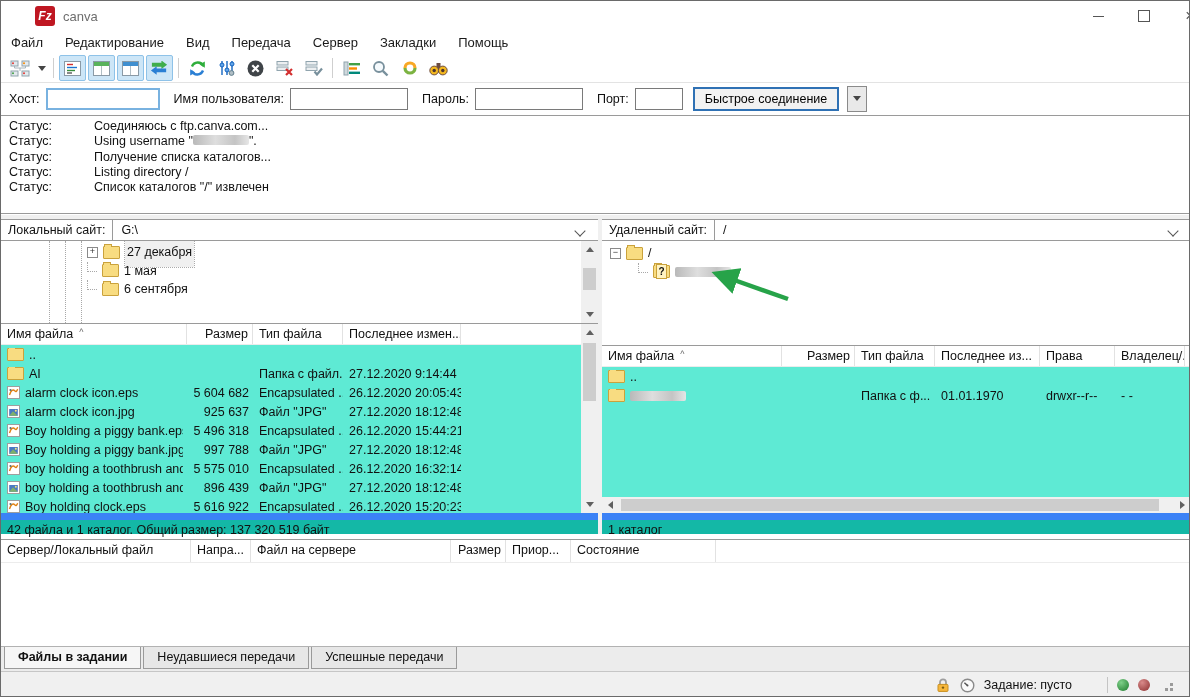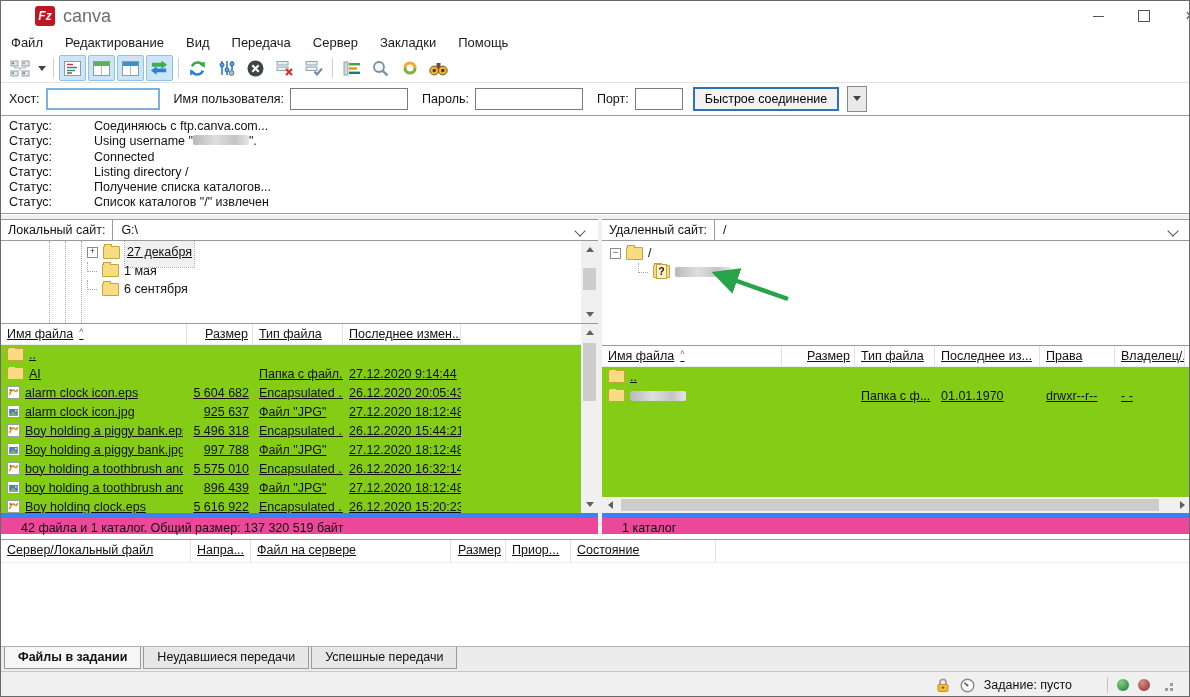--- a/index.html
+++ b/index.html
@@ -4,21 +4,21 @@
 <style>
   html,body{margin:0;padding:0;}
   body{width:1190px;height:697px;position:relative;background:#fff;
        font-family:"Liberation Sans","DejaVu Sans",sans-serif;font-size:12.5px;color:#111;
        overflow:hidden;border:1px solid #6a6a6a;box-sizing:border-box;}
   .abs{position:absolute;}
   
   #titlebar{left:0;top:0;width:100%;height:30px;display:flex;align-items:center;background:#fff;margin-left:24px;}
   #app-icon{width:20px;height:20px;margin:0 8px 0 10px;background:#bf1722;color:#fff;border-radius:3px;
             display:flex;align-items:center;justify-content:center;font-style:italic;font-weight:bold;font-size:12px;}
-  #win-title{color:#6e6e6e;font-size:18px;}
+  #win-title{color:#6e6e6e;font-size:13px;}
   #win-controls{margin-left:auto;display:flex;height:100%;}
   .win-btn{width:46px;height:100%;display:flex;align-items:center;justify-content:center;color:#555;}
   .glyph-min{width:11px;height:1px;background:#555;}
   .glyph-max{width:10px;height:10px;border:1px solid #555;}
   .glyph-close{font-size:16px;color:#555;line-height:1;}
   
   #menubar{left:0;top:30px;width:100%;height:23px;display:flex;align-items:center;padding-left:10px;gap:22px;font-size:13px;color:#1a1a1a;}
   
   #toolbar{left:0;top:53px;width:100%;height:28px;display:flex;align-items:center;padding-left:4px;border-bottom:1px solid #e3e3e3;}
   .tb-btn{width:25px;height:24px;display:flex;align-items:center;justify-content:center;border:1px solid transparent;border-radius:2px;margin:0 1px;}
@@ -58,44 +58,44 @@
   .guide{position:absolute;top:0;bottom:0;border-left:1px dotted #a8a8a8;}
   .tree-row{height:18.5px;display:flex;align-items:center;gap:5px;}
   #local-tree-rows{padding-left:86px;padding-top:2px;}
   .expander{width:9px;height:9px;border:1px solid #8a8a8a;background:#fff;font-size:9px;line-height:7px;text-align:center;color:#333;flex:none;}
   .connector{width:9px;height:9px;border-left:1px dotted #a8a8a8;border-bottom:1px dotted #a8a8a8;margin-bottom:8px;flex:none;}
   .fld{width:15px;height:11px;background:#f8dc81;border:1px solid #caa23c;border-radius:1px;position:relative;flex:none;}
   .fld:before{content:"";position:absolute;top:-3px;left:0;width:6px;height:2px;background:#f8dc81;border:1px solid #caa23c;border-bottom:none;}
   .fld-q{position:relative;}
   .qmark{position:absolute;left:2px;top:-2px;width:9px;height:13px;background:#fff3c2;border:1px solid #caa23c;
          font-size:10px;font-weight:bold;line-height:13px;text-align:center;color:#111;}
-  .tree-sel{background:#f0f0f0;outline:1px dotted #ababab;padding:8px 2px;text-decoration:underline;}
-  
-  .file-list{flex:1;position:relative;overflow:hidden;background:#84cc16;text-decoration:underline;}
+  .tree-sel{background:#f0f0f0;outline:1px dotted #ababab;padding:8px 2px;}
+  
+  .file-list{flex:1;position:relative;overflow:hidden;background:#5eead4;}
   .list-header{display:flex;height:20px;border-bottom:1px solid #ececec;background:#fff;}
   .hc{box-sizing:border-box;padding:3px 4px 0 6px;border-right:1px solid #e2e2e2;white-space:nowrap;overflow:hidden;}
   .hc.right{text-align:right;}
   .sortmark{font-size:9px;color:#666;margin-left:6px;vertical-align:top;}
   .frow{display:flex;height:19px;align-items:center;}
   .fc{box-sizing:border-box;padding:0 4px 0 6px;white-space:nowrap;overflow:hidden;}
   .fc.right{text-align:right;}
   .namec{display:flex;align-items:center;gap:5px;}
   .fico{width:13px;height:13px;flex:none;display:flex;}
-  .pane-status{height:21px;min-height:21px;border-top:5px solid #3b82f6;background:#ec4899;padding:3px 0 0 20px;box-sizing:border-box;}
+  .pane-status{height:21px;min-height:21px;border-top:7px solid #3b82f6;background:#14b8a6;padding:3px 0 0 6px;box-sizing:border-box;}
   
   .vscroll{position:absolute;right:0;top:0;bottom:0;width:17px;background:#f0f0f0;}
   .hscroll{height:16px;min-height:16px;background:#f0f0f0;position:relative;}
   .sb-btn{position:absolute;width:17px;height:17px;display:flex;align-items:center;justify-content:center;}
   .tri-up{width:0;height:0;border-left:4px solid transparent;border-right:4px solid transparent;border-bottom:5px solid #606060;}
   .tri-dn{width:0;height:0;border-left:4px solid transparent;border-right:4px solid transparent;border-top:5px solid #606060;}
   .tri-lf{width:0;height:0;border-top:4px solid transparent;border-bottom:4px solid transparent;border-right:5px solid #606060;}
   .tri-rt{width:0;height:0;border-top:4px solid transparent;border-bottom:4px solid transparent;border-left:5px solid #606060;}
   .sb-thumb{position:absolute;background:#cdcdcd;}
   
-  #queue{left:0;top:538px;width:100%;height:107px;background:#fff;border-top:1px solid #9a9a9a;text-decoration:underline;}
+  #queue{left:0;top:538px;width:100%;height:107px;background:#fff;border-top:1px solid #9a9a9a;}
   #queue-header{display:flex;height:22px;border-bottom:1px solid #ececec;}
   
   #tabs{left:0;top:645px;width:100%;height:24px;background:#ececec;border-top:1px solid #b2b2b2;display:flex;align-items:flex-start;padding-left:3px;}
   .tab{padding:3px 13px 4px 13px;border:1px solid #9a9a9a;border-top:none;background:#e7e7e7;margin-right:2px;font-size:12.5px;}
   .tab.active{background:#f6f6f6;font-weight:bold;}
   
   #statusbar{left:0;top:670px;width:100%;height:27px;background:#f0f0f0;border-top:1px solid #c6c6c6;
              display:flex;align-items:center;justify-content:flex-end;gap:9px;padding-right:16px;box-sizing:border-box;}
   .sb-sep{width:1px;height:16px;background:#c4c4c4;}
   .dot{width:12px;height:12px;border-radius:50%;}
@@ -301,23 +301,22 @@
   <input id="port-input" class="qc-input" value="" style="">
   <button id="quickconnect-btn">Быстрое соединение</button>
   <div id="quickconnect-drop">
       <div class="tri-down"></div>
     </div>
 </div>
 
 <div id="log" class="abs">
     <div class="log-line"><span class="log-label">Статус:</span><span class="log-text">Соединяюсь с ftp.canva.com...</span></div>
     <div class="log-line"><span class="log-label">Статус:</span><span class="log-text">Using username "<span class="redact"></span>".</span></div>
-    <div class="log-line"><span class="log-label">Статус:</span><span class="log-text">Connected</span></div>
+    <div class="log-line"><span class="log-label">Статус:</span><span class="log-text">Получение списка каталогов...</span></div>
     <div class="log-line"><span class="log-label">Статус:</span><span class="log-text">Listing directory /</span></div>
-    <div class="log-line"><span class="log-label">Статус:</span><span class="log-text">Получение списка каталогов...</span></div>
     <div class="log-line"><span class="log-label">Статус:</span><span class="log-text">Список каталогов "/" извлечен</span></div>
   </div>
 
 <div id="main" class="abs">
 
   <div id="local-pane" class="pane">
     <div class="site-row">
       <span class="site-label">Локальный сайт:</span>
       <div class="site-value">
         <span>G:\</span>

